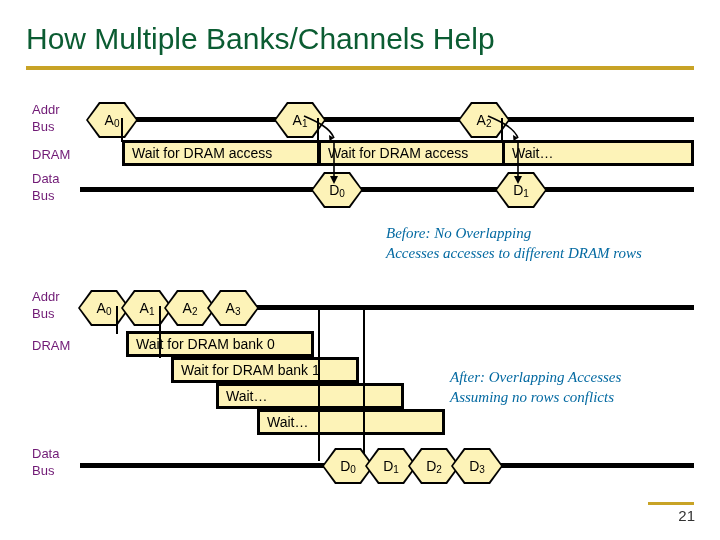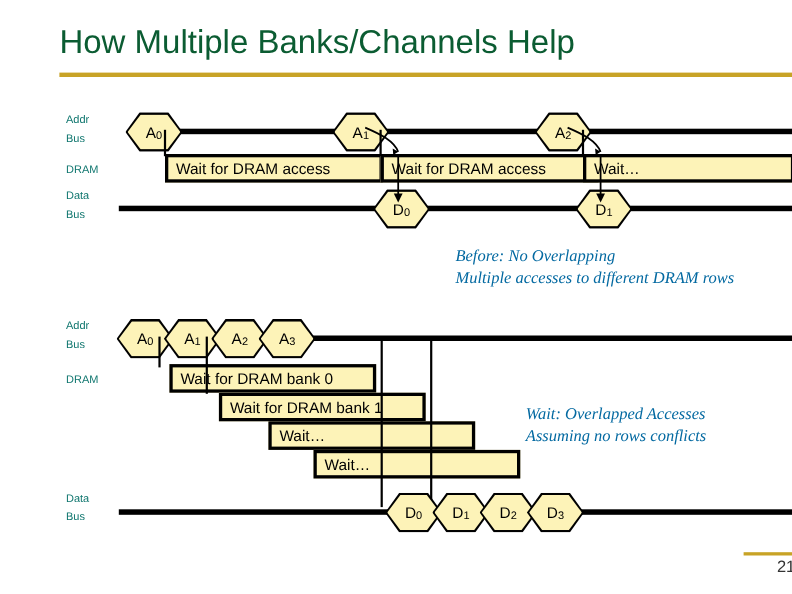--- a/index.html
+++ b/index.html
@@ -1,20 +1,20 @@
 <!DOCTYPE html>
 <html><head>
 <meta charset="utf-8">
 <style>
   html,body{margin:0;padding:0;}
   body{
     width:720px;height:540px;background:#ffffff;overflow:hidden;
     font-family:"Liberation Sans",sans-serif;position:relative;
   }
-  #slide{position:absolute;left:0;top:0;width:664px;height:540px;margin-left:28px;}
+  #slide{position:absolute;left:0;top:0;width:664px;height:540px;}
 
   
   .title{
     position:absolute;left:26px;top:22px;width:670px;
     font-size:30px;color:#0b5c32;letter-spacing:0px;white-space:nowrap;
   }
   .title-rule{
     position:absolute;left:26px;top:66px;width:668px;height:4px;
     background:#c8a326;
   }
@@ -24,21 +24,21 @@
     position:absolute;left:648px;top:502px;width:46px;height:3px;
     background:#c8a326;
   }
   .page-num{
     position:absolute;left:655px;top:507px;width:40px;
     font-size:15px;color:#333333;text-align:right;
   }
 
   
   .rowlabel{
-    position:absolute;font-size:10px;color:#0f766e;line-height:17px;
+    position:absolute;font-size:13px;color:#701a75;line-height:17px;
     white-space:pre-line;
   }
   .busline{
     position:absolute;background:#000000;height:5px;
   }
   .waitbar{
     position:absolute;background:#fdf3b8;border:3px solid #000000;
     box-sizing:border-box;font-size:14px;color:#000;
     line-height:1;display:flex;align-items:center;
     padding-left:7px;
@@ -140,21 +140,21 @@
     <div class="arrow" style="position:absolute;left:484px;top:112px;">
       <svg width="46" height="78" viewBox="0 0 46 78">
         <path d="M4,4 C18,10 30,16 34,26" stroke="#000" stroke-width="1.6" fill="none"></path>
         <path d="M34,26 l-5,-3 l0.5,6 z" fill="#000"></path>
         <line x1="34" y1="28" x2="34" y2="66" stroke="#000" stroke-width="1.6"></line>
         <path d="M34,72 l-4,-8 l8,0 z" fill="#000"></path>
       </svg>
     </div>
 
     <div class="note" style="left:386px;top:224px;">Before: No Overlapping</div>
-    <div class="note" style="left:386px;top:244px;">Multiple accesses to different DRAM rows</div>
+    <div class="note" style="left:386px;top:244px;">Accesses accesses to different DRAM rows</div>
   </div>
 
   <div>
 
     <div class="rowlabel" style="left:32px;top:288px;">Addr
 Bus</div>
     <div class="rowlabel" style="left:32px;top:337px;">DRAM</div>
     <div class="rowlabel" style="left:32px;top:445px;">Data
 Bus</div>
 
@@ -223,20 +223,20 @@
           <sub>2</sub>
       </div>
     </div>
     <div class="hexwrap" style="left:451px;top:448px;width:52px;height:36px;">
       <div class="hex" style="left:2px;top:2px;width:48px;height:32px;">
         <span>D</span>
           <sub>3</sub>
       </div>
     </div>
 
-    <div class="note" style="left:450px;top:368px;">Wait: Overlapped Accesses</div>
+    <div class="note" style="left:450px;top:368px;">After: Overlapping Accesses</div>
     <div class="note" style="left:450px;top:388px;">Assuming no rows conflicts</div>
   </div>
 
   <div class="footer-rule"></div>
   <div class="page-num">21</div>
 
 </div>
 
 </body></html>

